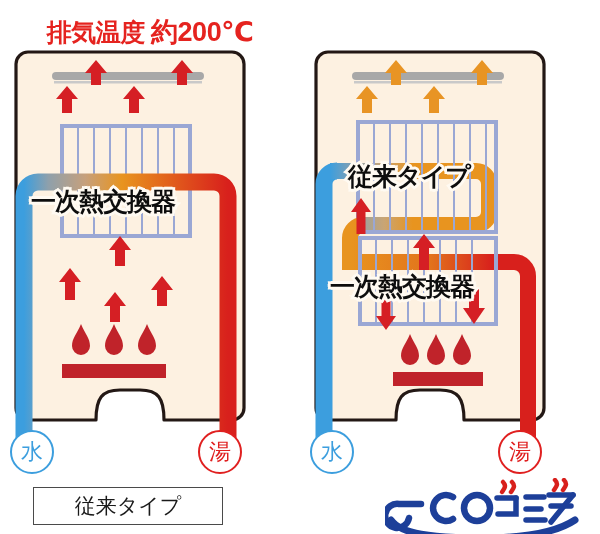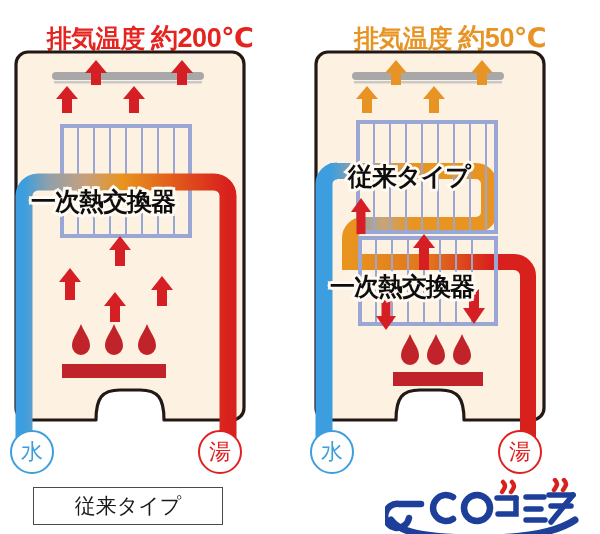--- a/index.html
+++ b/index.html
@@ -10,21 +10,21 @@
     overflow:hidden;
     position:relative;
   }
   .stage{position:absolute;inset:0;}
   .panel{position:absolute;top:0;height:534px;width:300px;}
   .panel.left{left:0;}
   .panel.right{left:300px;}
 
   
   .title{
-    position:absolute;top:20px;left:0;width:300px;
+    position:absolute;top:14px;left:0;width:300px;
     text-align:center;
     font-size:25px;font-weight:bold;
     letter-spacing:-0.5px;
     white-space:nowrap;
   }
   .title .num{font-size:27px;}
 
   
   .body-shell{
     position:absolute;
@@ -171,24 +171,20 @@
       <span>湯</span>
     </div>
 
     <div class="caption-box">
       <span>従来タイプ</span>
     </div>
   </div>
 
   <div class="panel right">
 
-    <div class="title" style="color:#e89424;">
-      <span>排気温度</span>
-      <span class="num">約50℃</span>
-    </div>
 
     <div class="body-shell">
       <svg width="232" height="372" viewBox="0 0 232 372">
         <path d="M14,2 H218 A12,12 0 0 1 230,14 V358 A12,12 0 0 1 218,370
                  H150
                  C150,348 144,340 126,340 H106 C88,340 82,348 82,370
                  H14 A12,12 0 0 1 2,358 V14 A12,12 0 0 1 14,2 Z" fill="#fdf1e1" stroke="#231815" stroke-width="3.2" stroke-linejoin="round"></path>
       </svg>
     </div>
 

